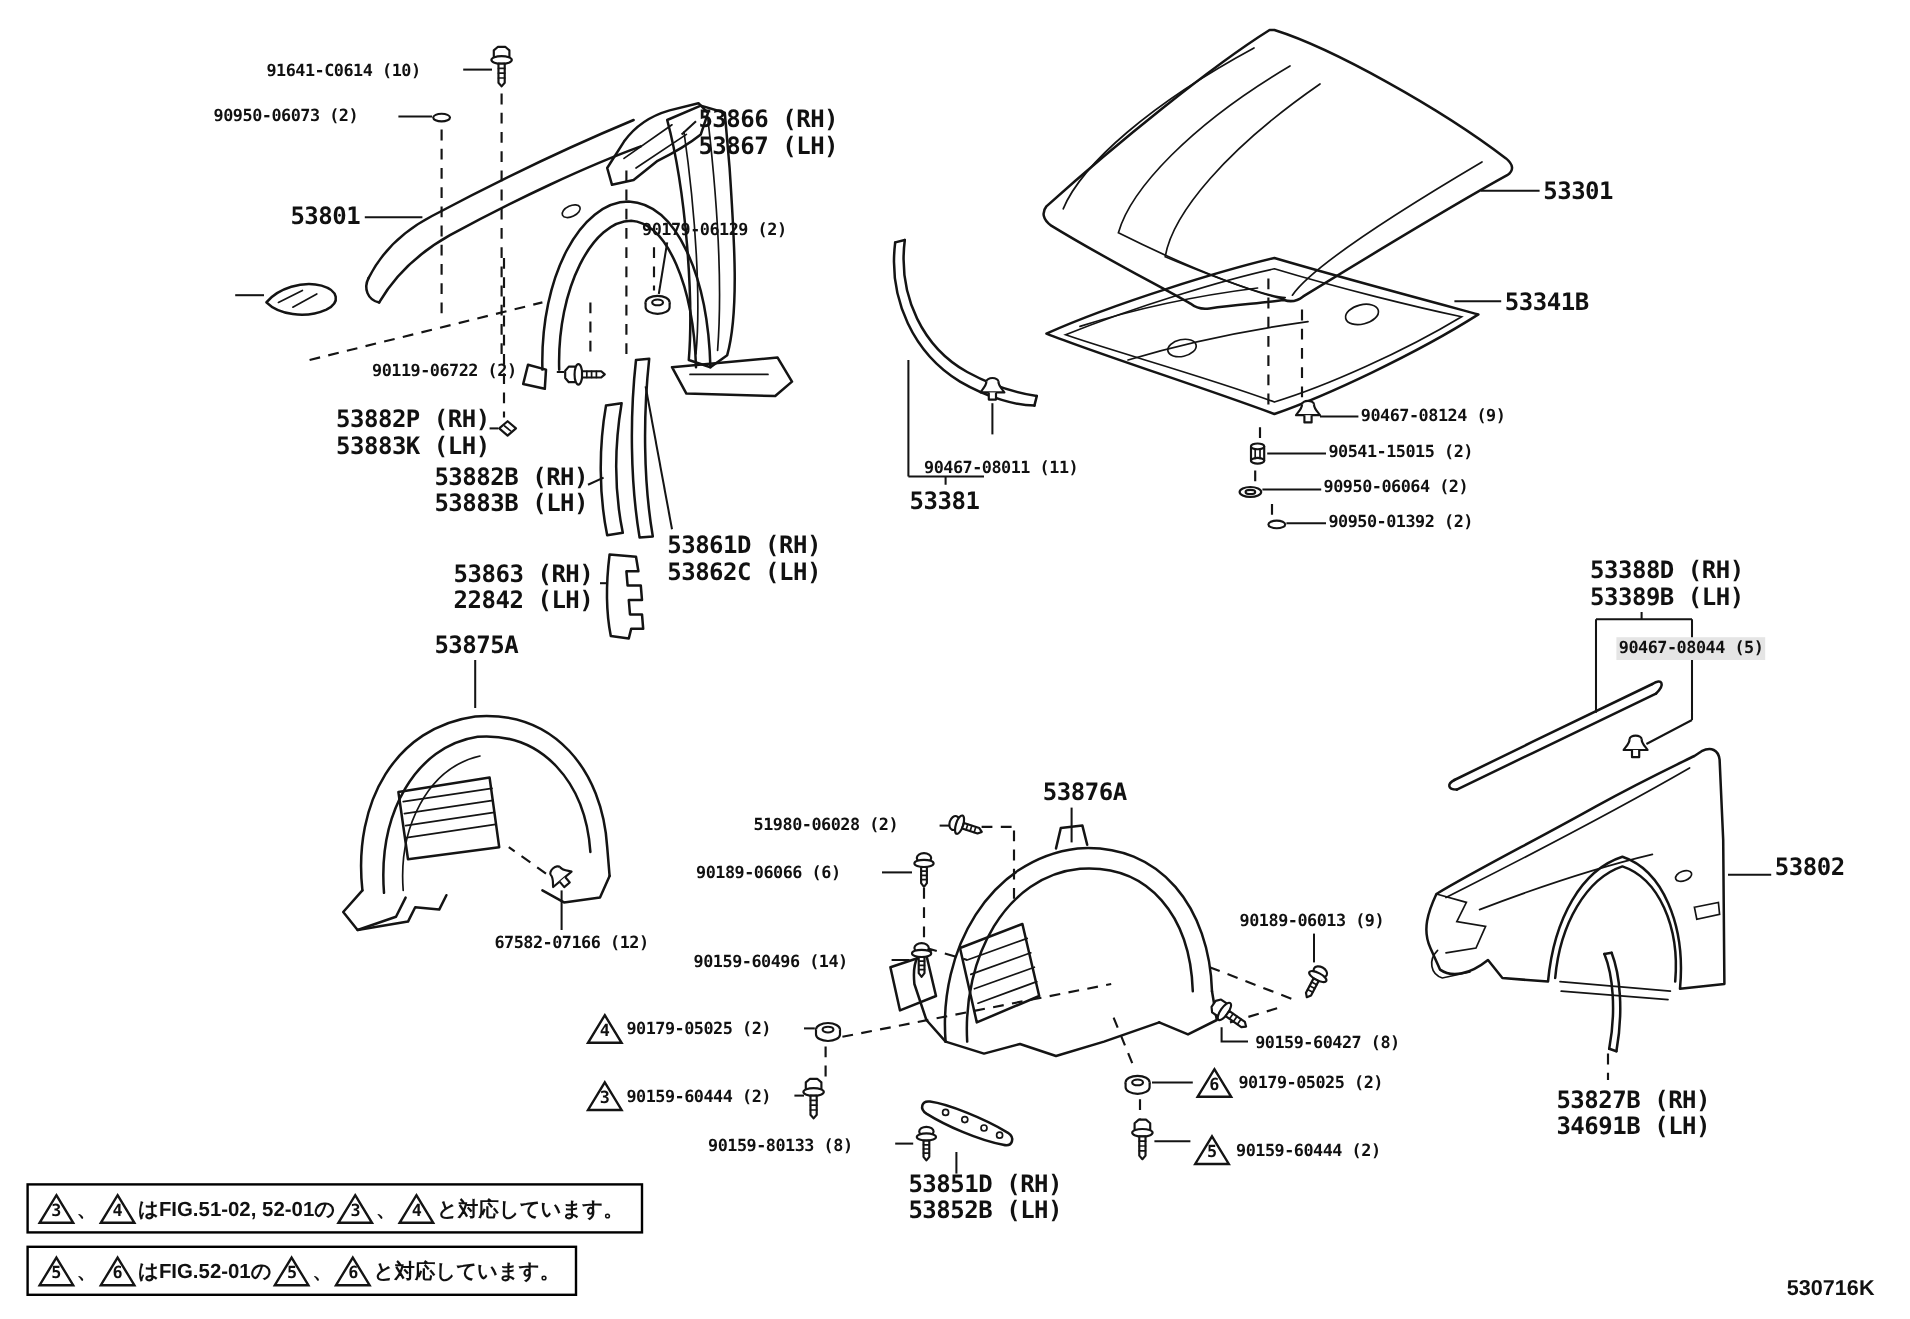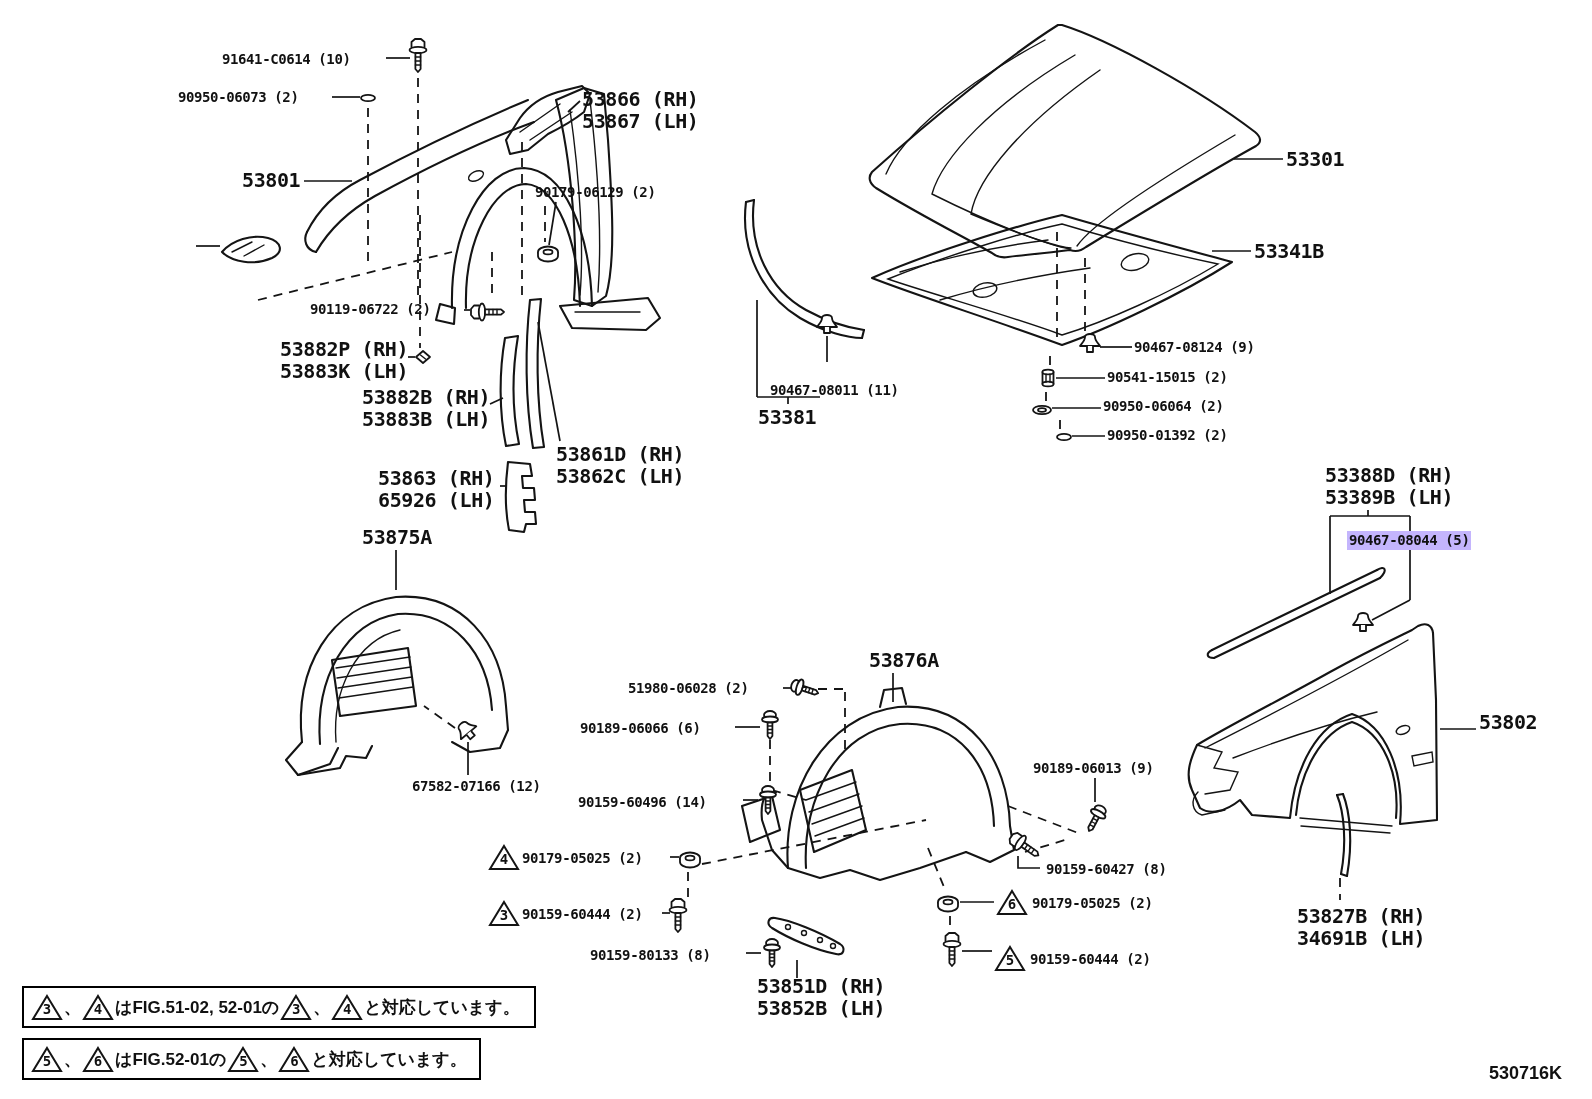--- a/index.html
+++ b/index.html
@@ -9,21 +9,21 @@
   .s{stroke:#141414;fill:none;stroke-width:2.1;stroke-linecap:round;stroke-linejoin:round}
   .s1{stroke:#141414;fill:none;stroke-width:1.4;stroke-linecap:round}
   .f{fill:#fff;stroke:#141414;stroke-width:1.8;stroke-linejoin:round}
   .ld{stroke:#141414;fill:none;stroke-width:1.7}
   .dash{stroke:#141414;fill:none;stroke-width:1.8;stroke-dasharray:9 7}
   .lbl{position:absolute;font-weight:700;font-size:14px;line-height:19px;
        letter-spacing:-0.4px;white-space:nowrap}
   .lbl-lg{font-size:20px;line-height:22px}
   .two{line-height:22px}
   .two span{display:block}
-  .bgw{background:#c4b5fd;padding:0 2px}
+  .bgw{background:#e5e5e5;padding:0 2px}
   .refer{font-size:17px;line-height:23px}
   .refer span{display:block}
   .tri{position:relative;display:inline-block;width:32px;height:29px;vertical-align:-7px}
   .tri svg{position:absolute;left:0;top:0}
   .tri i{position:absolute;left:0;right:0;top:9px;text-align:center;font-style:normal;
          font-weight:700;font-size:14px;line-height:1;font-family:"DejaVu Sans Mono",monospace}
   .tri-abs{position:absolute}
   .notebox{position:absolute;border:2px solid #000;display:flex;align-items:center;
            padding:2px 6px;font-family:"Liberation Sans",sans-serif;font-weight:700;
            font-size:17px;white-space:nowrap}
@@ -283,21 +283,21 @@
 <div class="lbl lbl-lg two" style="left:362px;top:386px">
   <span>53882B (RH)</span>
   <span>53883B (LH)</span>
 </div>
 <div class="lbl lbl-lg two" style="left:556px;top:443px">
   <span>53861D (RH)</span>
   <span>53862C (LH)</span>
 </div>
 <div class="lbl lbl-lg two" style="left:378px;top:467px">
   <span>53863 (RH)</span>
-  <span>65926 (LH)</span>
+  <span>22842 (LH)</span>
 </div>
 <div class="lbl lbl-lg" style="left:362px;top:526px">53875A</div>
 <div class="lbl lbl-lg" style="left:1286px;top:148px">53301</div>
 <div class="lbl lbl-lg" style="left:1254px;top:240px">53341B</div>
 <div class="lbl" style="left:1134px;top:338px">90467-08124 (9)</div>
 <div class="lbl" style="left:1107px;top:368px">90541-15015 (2)</div>
 <div class="lbl" style="left:1103px;top:397px">90950-06064 (2)</div>
 <div class="lbl" style="left:1107px;top:426px">90950-01392 (2)</div>
 <div class="lbl" style="left:770px;top:381px">90467-08011 (11)</div>
 <div class="lbl lbl-lg" style="left:758px;top:406px">53381</div>

